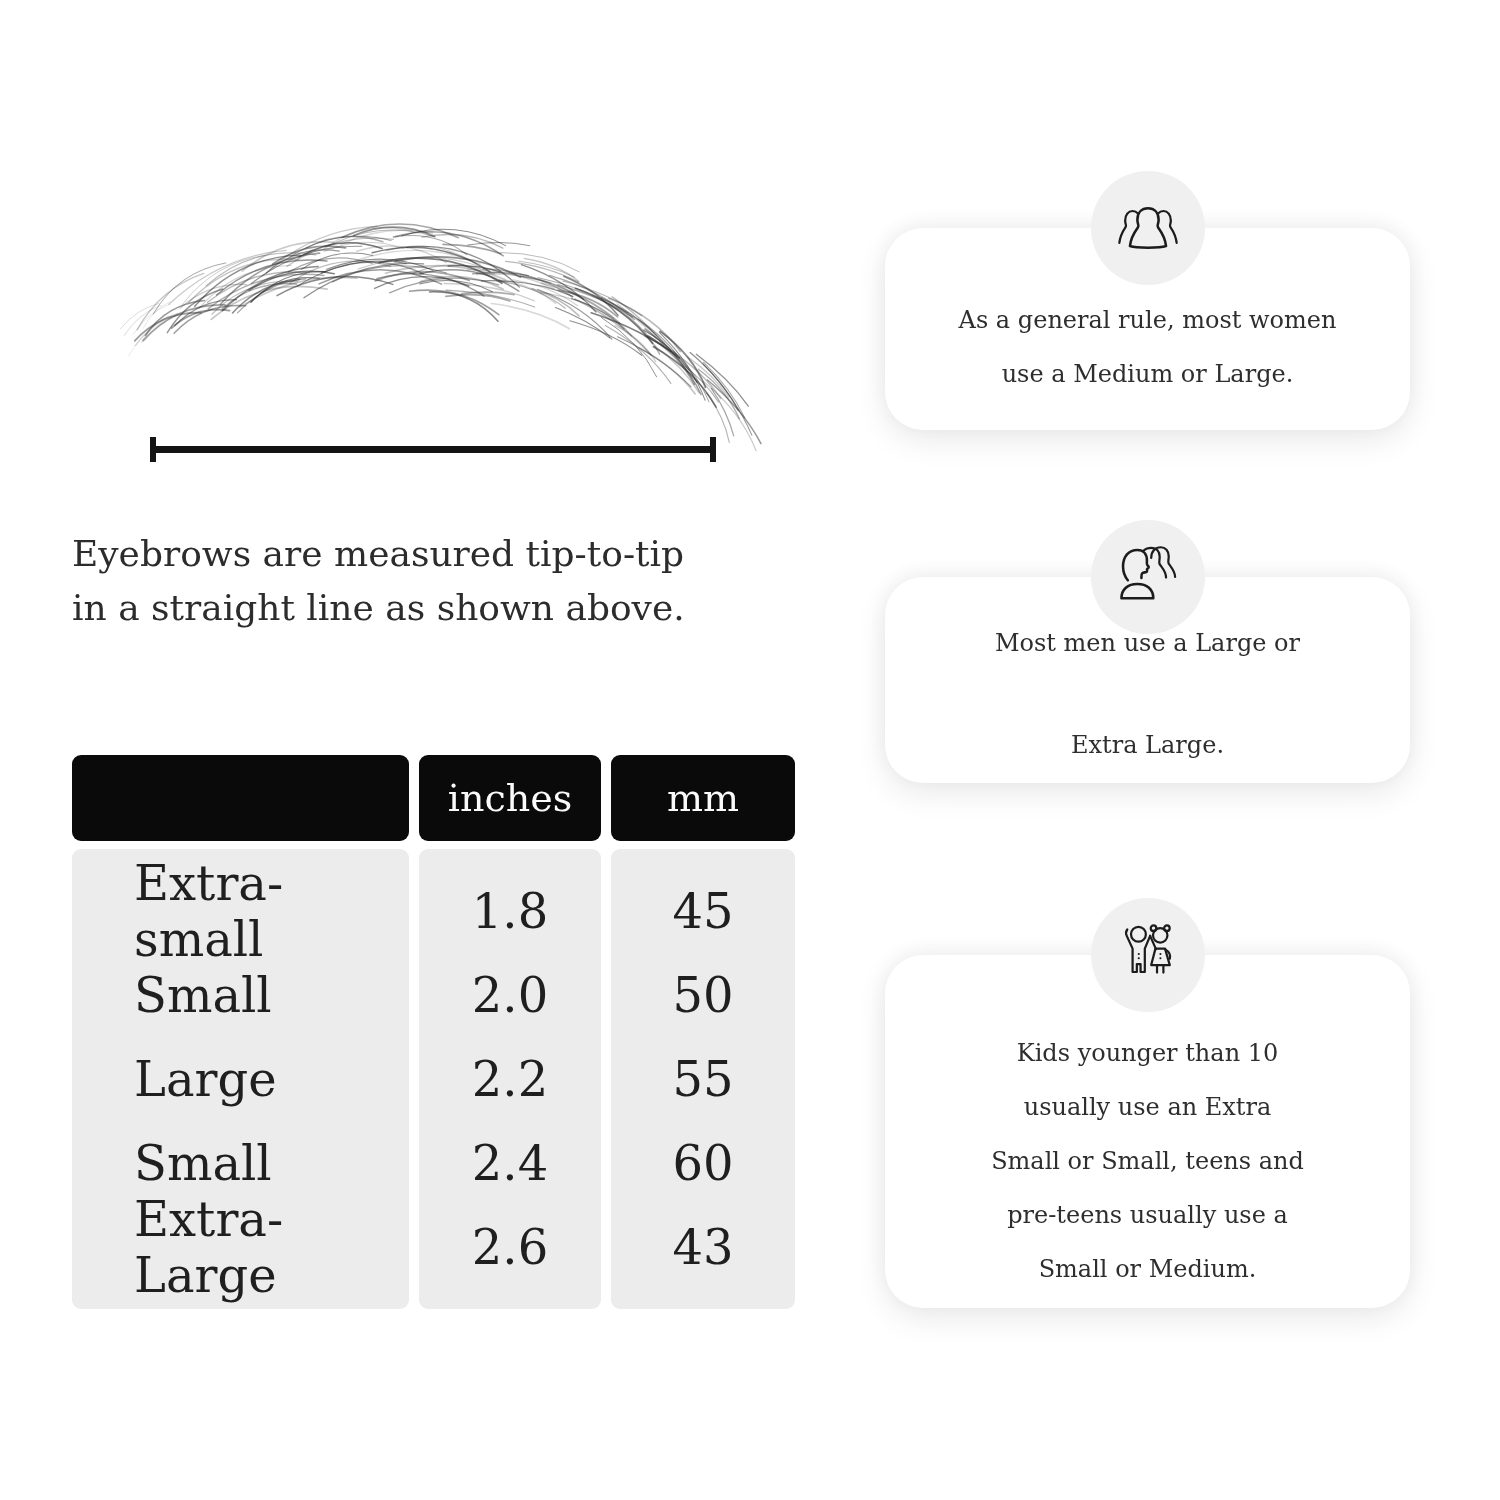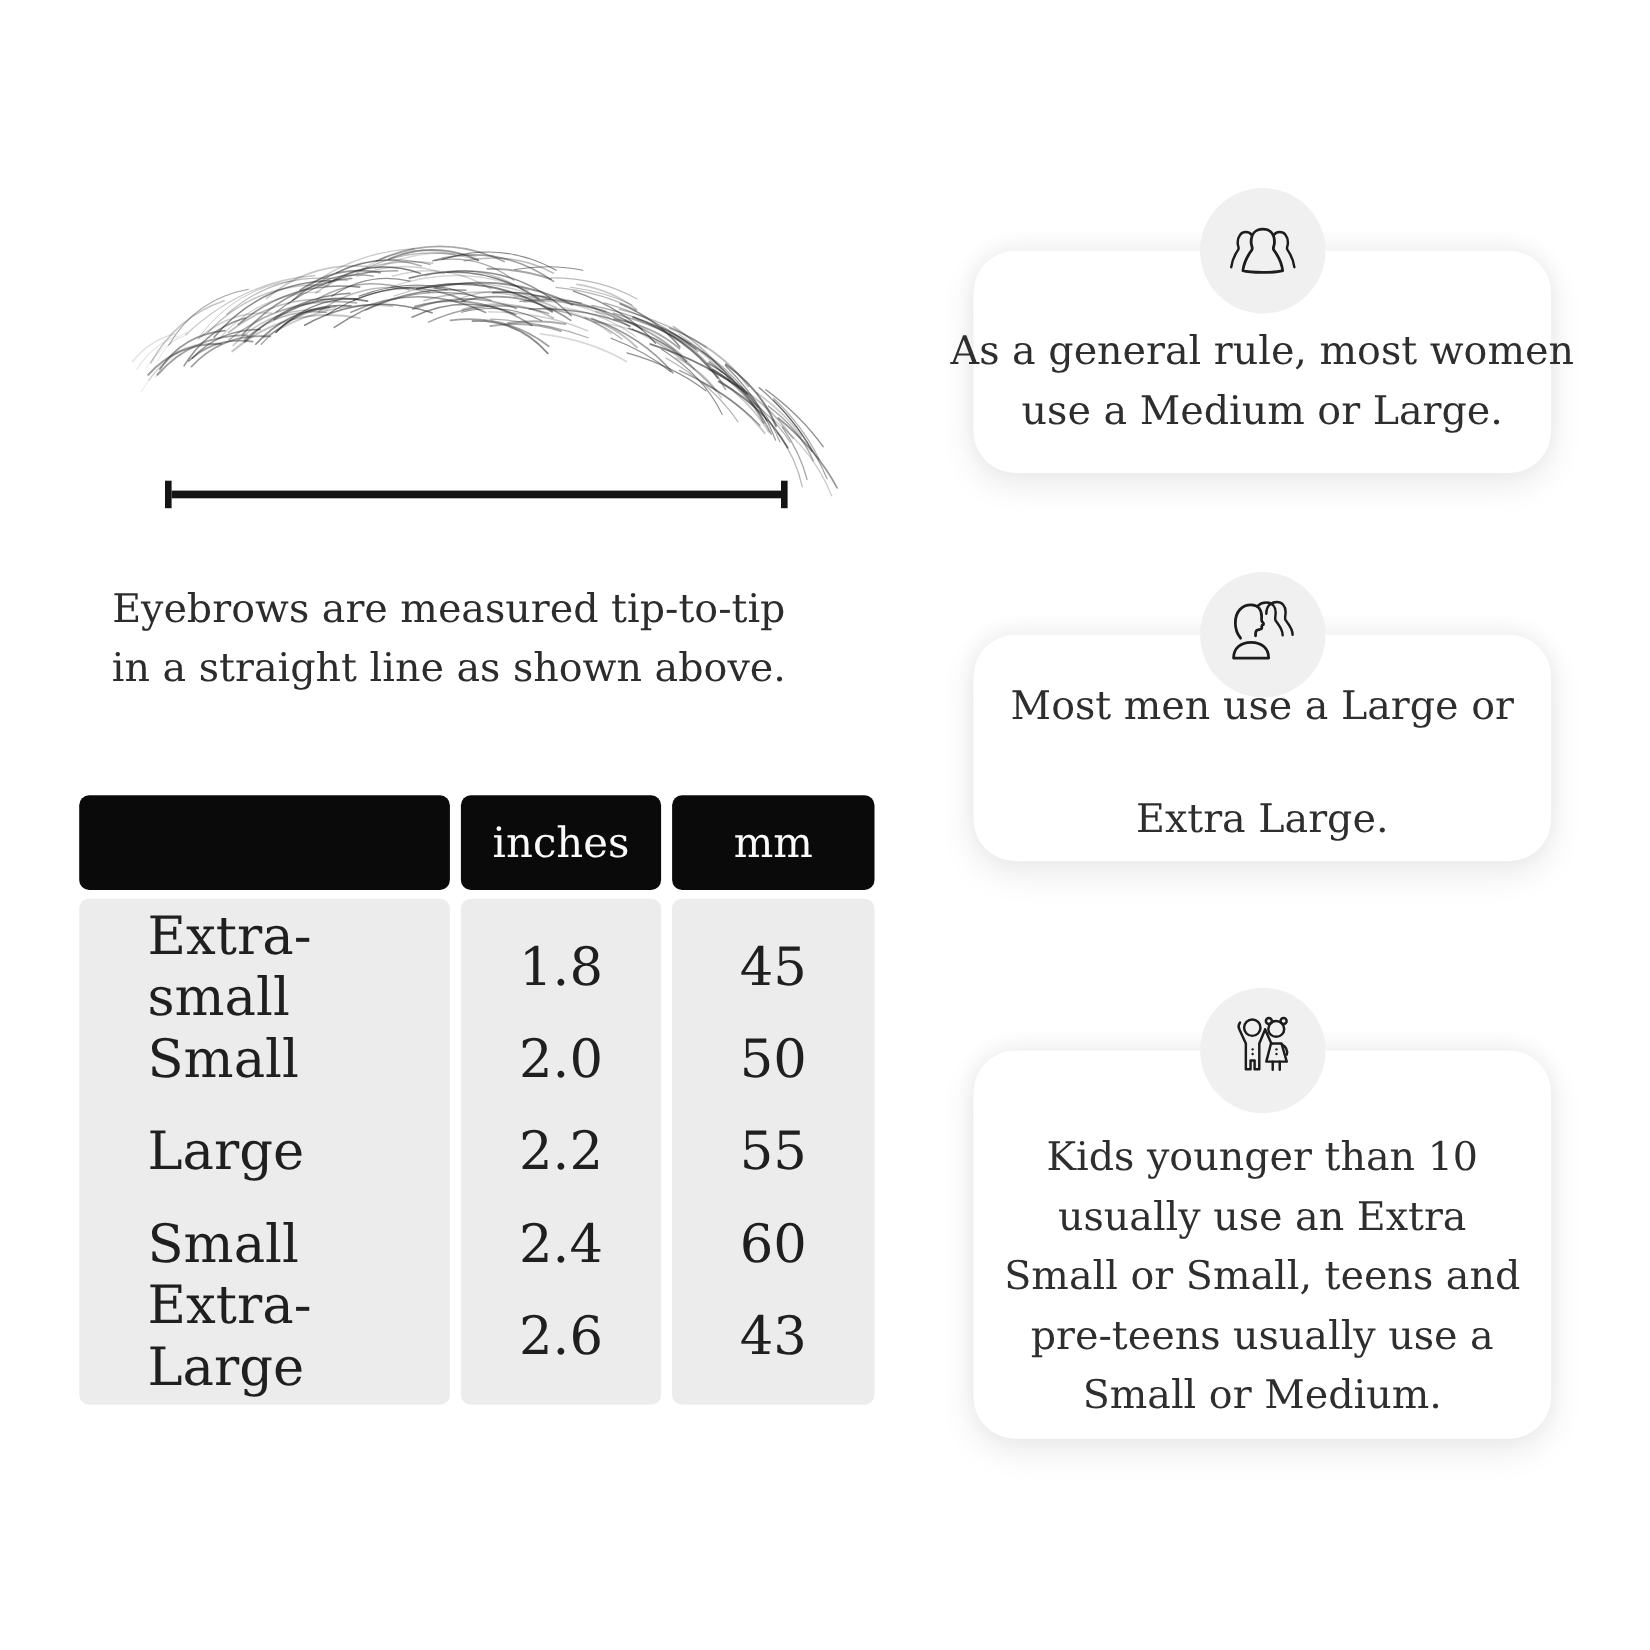--- a/index.html
+++ b/index.html
@@ -19,33 +19,33 @@
   .measure-line{
     position:absolute;left:150px;top:437px;width:566px;height:25px;
     border-left:6px solid #141414;border-right:6px solid #141414;
     box-sizing:border-box;
   }
   .measure-line .bar{
     position:absolute;left:0;right:0;top:9px;height:7px;background:#141414;
   }
   .caption{
     position:absolute;left:72px;top:527px;width:672px;
-    text-align:center;color:#2c2c2c;font-size:36px;line-height:54px;
+    text-align:left;color:#2c2c2c;font-size:36px;line-height:54px;
   }
   .caption div{white-space:nowrap;}
 
   
   .size-table{
     position:absolute;left:72px;top:723px;width:723px;
     display:grid;grid-template-columns:337px 182px 184px;column-gap:10px;
   }
   .th{
     height:86px;margin-bottom:8px;background:#0a0a0a;border-radius:9px;
     color:#fafafa;font-size:38px;
-    display:flex;align-items:center;justify-content:center;
+    display:flex;align-items:center;justify-content:center;margin-top:32px;
   }
   .tbody{
     background:#ececec;border-radius:9px;height:460px;
     padding:20px 0;box-sizing:border-box;
   }
   .cell{
     height:84px;display:flex;align-items:center;justify-content:center;
     font-size:48px;color:#1f1f1f;
   }
   .col-label .cell{justify-content:flex-start;padding-left:62px;}
@@ -54,21 +54,21 @@
   .card{
     position:absolute;left:885px;width:525px;box-sizing:border-box;
     background:#ffffff;border-radius:38px;
     box-shadow:0 10px 32px rgba(0,0,0,0.09), 0 -5px 20px rgba(0,0,0,0.045);
     display:flex;flex-direction:column;align-items:center;justify-content:center;
   }
   .card-women{top:228px;height:202px;padding-top:36px;}
   .card-men{top:577px;height:206px;padding-top:28px;gap:48px;}
   .card-kids{top:955px;height:353px;padding-top:58px;}
   .card-line{
-    font-size:36px;line-height:54px;color:#2e2e2e;
+    font-size:24px;line-height:54px;color:#2e2e2e;
     text-align:center;white-space:nowrap;
   }
   .icon-circle{
     position:absolute;top:-57px;left:50%;transform:translateX(-50%);
     width:114px;height:114px;border-radius:50%;background:#f0f0f0;
     display:flex;align-items:center;justify-content:center;
   }
   .icon-circle svg{width:68px;height:68px;}
   .icon-stroke-thin{fill:none;stroke:#1c1c1c;stroke-width:2.1;stroke-linecap:round;stroke-linejoin:round;}
   .icon-fill-bg{fill:#f0f0f0;stroke:#1c1c1c;stroke-width:2.4;stroke-linecap:round;stroke-linejoin:round;}

